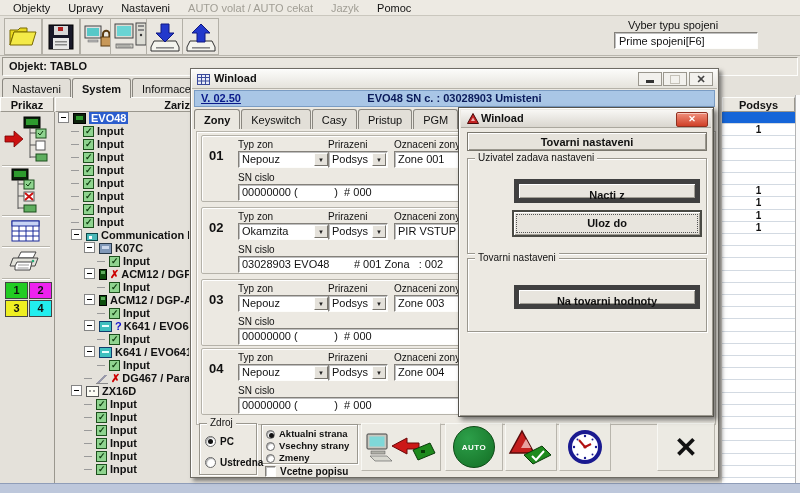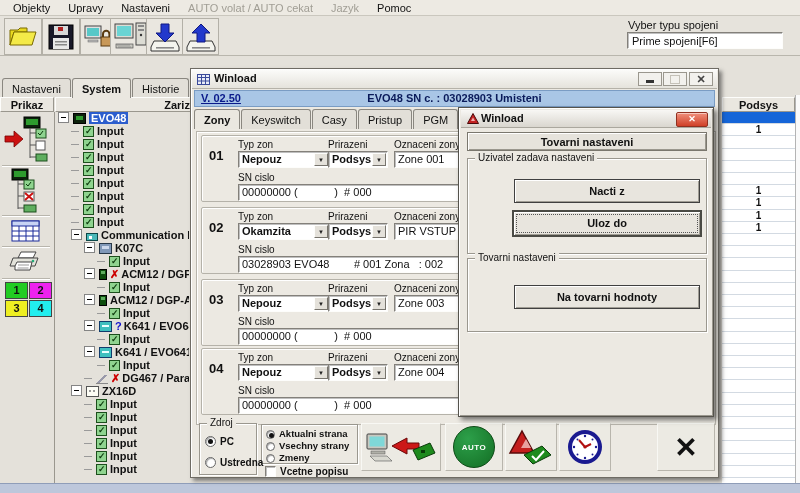--- a/index.html
+++ b/index.html
@@ -7,21 +7,21 @@
 
   
   .menu-bar{position:absolute;left:0;top:0;width:100%;height:16px;background:#edeae3;border-bottom:1px solid #cac7be;display:flex;align-items:center;font-size:11px;padding-left:4px;box-sizing:border-box;}
   .menu-item{padding:1px 9px;white-space:nowrap;cursor:default;}
   .menu-item.disabled{color:#a19e95;}
 
   
   .toolbar{position:absolute;left:0;top:16px;width:100%;height:39px;background:#e6e3dc;border-bottom:1px solid #b9b6ad;}
   .tb-btn{position:absolute;top:2px;height:35px;background:#eae7e0;border:1px solid #b3b0a7;display:flex;align-items:center;justify-content:center;}
   .conn-label{position:absolute;left:628px;top:3px;font-size:11px;}
-  .conn-input{position:absolute;left:627px;top:16px;width:156px;height:17px;background:#fff;border:1px solid;border-color:#83807a #fdfdfb #fdfdfb #83807a;box-shadow:inset 1px 1px 0 rgba(0,0,0,.25);font-size:11px;line-height:16px;padding-left:4px;box-sizing:border-box;}
+  .conn-input{position:absolute;left:614px;top:16px;width:144px;height:17px;background:#fff;border:1px solid;border-color:#83807a #fdfdfb #fdfdfb #83807a;box-shadow:inset 1px 1px 0 rgba(0,0,0,.25);font-size:11px;line-height:16px;padding-left:4px;box-sizing:border-box;}
 
   
   .objekt-bar{position:absolute;left:2px;top:57px;width:796px;height:19px;background:#eae7e0;border:1px solid;border-color:#9a978e #fdfdfb #fdfdfb #9a978e;font-size:11px;font-weight:bold;line-height:17px;padding-left:6px;box-sizing:border-box;}
   .ltabs{position:absolute;left:2px;top:78px;height:20px;display:flex;}
   .tab{display:inline-block;font-size:11px;padding:3px 9px 2px;background:#e2dfd8;border:1px solid #8a8780;border-bottom:none;border-radius:3px 3px 0 0;margin-right:1px;height:14px;line-height:14px;cursor:default;}
   .tab.active{background:#eae7e0;font-weight:bold;position:relative;z-index:2;}
   .colhdr{position:absolute;top:97px;height:15px;background:#eae7e0;border:1px solid;border-color:#fdfdfb #9a978e #9a978e #fdfdfb;font-size:11px;font-weight:bold;text-align:center;line-height:14px;box-sizing:border-box;}
 
   
   .prikaz-col{position:absolute;left:0;top:112px;width:54px;height:371px;background:#e4e1da;border-right:1px solid #9a978e;}
@@ -78,36 +78,36 @@
   .winbtn.maxd{color:#c4c1b8;}
   .winbtn.maxd .maxbox{display:inline-block;width:8px;height:7px;border:1px solid #c4c1b8;margin-top:2px;}
   .ver-bar{position:absolute;left:3px;top:21px;right:3px;height:17px;background:#a9c6e6;border:1px solid #7a9cc4;box-sizing:border-box;}
   .ver-bar .ver{position:absolute;left:6px;top:1px;font-size:11px;font-weight:bold;color:#0a1a8a;text-decoration:underline;}
   .ver-bar .hdr{position:absolute;left:0;right:0;top:1px;text-align:center;font-size:11px;font-weight:bold;color:#0a1a5a;}
   .dtabs{position:absolute;left:3px;top:40px;height:21px;display:flex;}
   .content-frame{position:absolute;left:5px;top:62px;width:518px;height:292px;border:1px solid #b8b5ac;box-shadow:inset 1px 1px 0 #fff;}
   .zgroup{position:absolute;left:10px;width:506px;height:67px;border:1px solid #b5b2a9;box-shadow:inset 1px 1px 0 #fff;border-radius:2px;box-sizing:border-box;}
   .znum{position:absolute;left:7px;top:12px;font-size:13px;font-weight:bold;}
   .zlabel{position:absolute;top:3px;font-size:10px;}
-  .zselect{position:absolute;top:15px;height:17px;background:#fff;border:1px solid;border-color:#83807a #fdfdfb #fdfdfb #83807a;box-shadow:inset 1px 1px 0 rgba(0,0,0,.25);box-sizing:border-box;font-weight:bold;}
+  .zselect{position:absolute;top:15px;height:17px;background:#fff;border:1px solid;border-color:#83807a #fdfdfb #fdfdfb #83807a;box-shadow:inset 1px 1px 0 rgba(0,0,0,.25);box-sizing:border-box;}
   .selval{font-size:11px;padding-left:3px;line-height:14px;display:block;}
   .ddbtn{position:absolute;right:1px;top:1px;bottom:1px;width:14px;background:#e4e1da;border:1px solid;border-color:#fdfdfb #77746d #77746d #fdfdfb;font-size:6px;text-align:center;line-height:12px;color:#222;box-sizing:border-box;}
   .ztext{position:absolute;top:15px;height:17px;font-size:11px;line-height:14px;padding-left:3px;}
   .ztext.sn{white-space:pre;}
   .bot-btn{position:absolute;top:354px;height:48px;background:#eceae3;border:1px solid;border-color:#f8f8f4 #b8b5ac #b8b5ac #f8f8f4;display:flex;align-items:center;justify-content:center;box-sizing:border-box;cursor:default;}
   .start-circle{width:40px;height:40px;border-radius:50%;background:radial-gradient(circle at 35% 30%,#2da04a,#136e24);border:1px solid #0a4a14;color:#fff;font-size:8px;font-weight:bold;letter-spacing:.5px;display:flex;align-items:center;justify-content:center;}
   .radio-row{position:absolute;font-size:10px;font-weight:bold;white-space:nowrap;}
 
   
   .modal{position:absolute;left:458px;top:107px;width:256px;height:310px;background:#ece9e2;border:1px solid #55534c;box-shadow:inset 1px 1px 0 #fff,inset -1px -1px 0 #9a978e,3px 3px 5px rgba(20,20,20,.55);z-index:20;box-sizing:border-box;}
   .modal-title{position:absolute;left:2px;top:2px;right:2px;height:17px;background:linear-gradient(#f8f7f4,#d9d6cf);border-bottom:1px solid #aaa79e;}
   .modal-title .ttl{position:absolute;left:20px;top:2px;font-size:11px;font-weight:bold;}
   .modal-close{position:absolute;right:3px;top:2px;width:30px;height:13px;background:linear-gradient(#f0907c,#d04028);border:1px solid #903020;border-radius:2px;color:#fff;font-size:9px;font-weight:bold;text-align:center;line-height:12px;box-shadow:inset 0 1px 0 rgba(255,255,255,.5);}
   .modal-hdr{position:absolute;left:8px;top:24px;width:240px;height:19px;background:#e6e3dc;border:1px solid #7a776e;box-shadow:inset 1px 1px 0 #fff,inset -1px -1px 0 #9a978e;font-size:11px;font-weight:bold;text-align:center;line-height:18px;box-sizing:border-box;}
-  .dlgbtn{position:absolute;background:#e8e5de;border:1px solid #404040;box-shadow:inset 1px 1px 0 #fff,inset -1px -1px 0 #a09d94;font-size:11px;font-weight:bold;text-align:center;box-sizing:border-box;cursor:default;}
+  .dlgbtn{position:absolute;background:#e8e5de;border:5px solid #404040;box-shadow:inset 1px 1px 0 #fff,inset -1px -1px 0 #a09d94;font-size:11px;font-weight:bold;text-align:center;box-sizing:border-box;cursor:default;}
   .dlgbtn.default{border:2px solid #4a4a44;outline:1px dotted #555;outline-offset:-5px;}
   .cancel-x{color:#cc0000;font-weight:bold;margin-right:5px;font-size:12px;}
 
   .bottom-strip{position:absolute;left:0;top:483px;width:800px;height:10px;background:#bdc7db;border-top:1px solid #8f9db8;box-sizing:border-box;}
 </style>
 </head>
 <body>
 
 <div id="app">
 
@@ -169,25 +169,26 @@
       <svg width="32" height="30" viewBox="0 0 32 30">
           <path d="M5 19 h22 l3 6 v4 h-28 v-4 z" fill="#f4f4ee" stroke="#333"></path>
           <rect x="7" y="25" width="18" height="1.6" fill="#888"></rect>
           <path d="M16 2 l9 9 h-5 v9 h-8 v-9 h-5 z" fill="#2238cc" stroke="#101880"></path>
         </svg>
     </div>
     <div class="conn-label">Vyber typu spojeni</div>
     <div class="conn-input">Prime spojeni[F6]</div>
   </div>
 
+  <div class="objekt-bar">Objekt: TABLO</div>
 
   <div class="ltabs">
     <span class="tab">Nastaveni</span>
     <span class="tab active">System</span>
-    <span class="tab">Historie</span>
+    <span class="tab">Informace</span>
     <span class="tab">Monitoro</span>
   </div>
 
   <div class="colhdr" style="left:0;width:54px;">Prikaz</div>
   <div class="colhdr" style="left:55px;width:260px;">Zarizeni</div>
   <div class="colhdr" style="left:722px;width:73px;">Podsys</div>
 
   <div class="prikaz-col">
     <div style="position:absolute;left:4px;top:4px;">
       <svg width="46" height="46" viewBox="0 0 46 46">

